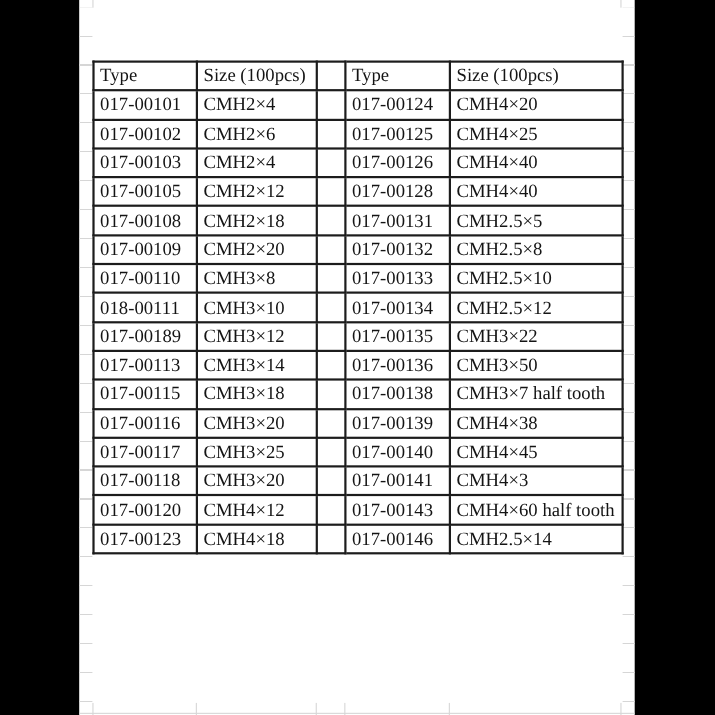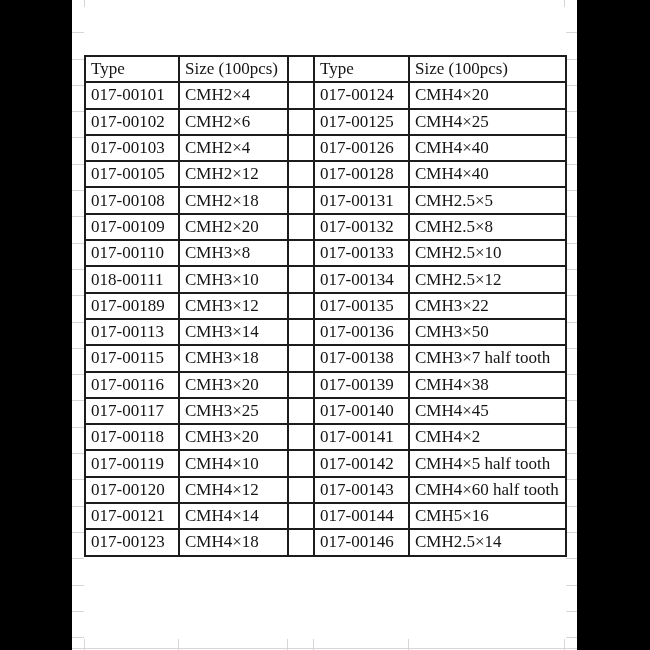--- a/index.html
+++ b/index.html
@@ -163,42 +163,28 @@
           <td>CMH3×25</td>
           <td></td>
           <td>017-00140</td>
           <td>CMH4×45</td>
         </tr>
         <tr>
           <td>017-00118</td>
           <td>CMH3×20</td>
           <td></td>
           <td>017-00141</td>
-          <td>CMH4×2</td>
-        </tr>
-        <tr>
-          <td>017-00119</td>
-          <td>CMH4×10</td>
-          <td></td>
-          <td>017-00142</td>
-          <td>CMH4×5 half tooth</td>
+          <td>CMH4×3</td>
         </tr>
         <tr>
           <td>017-00120</td>
           <td>CMH4×12</td>
           <td></td>
           <td>017-00143</td>
           <td>CMH4×60 half tooth</td>
-        </tr>
-        <tr>
-          <td>017-00121</td>
-          <td>CMH4×14</td>
-          <td></td>
-          <td>017-00144</td>
-          <td>CMH5×16</td>
         </tr>
         <tr>
           <td>017-00123</td>
           <td>CMH4×18</td>
           <td></td>
           <td>017-00146</td>
           <td>CMH2.5×14</td>
         </tr>
       </tbody>
   </table>

